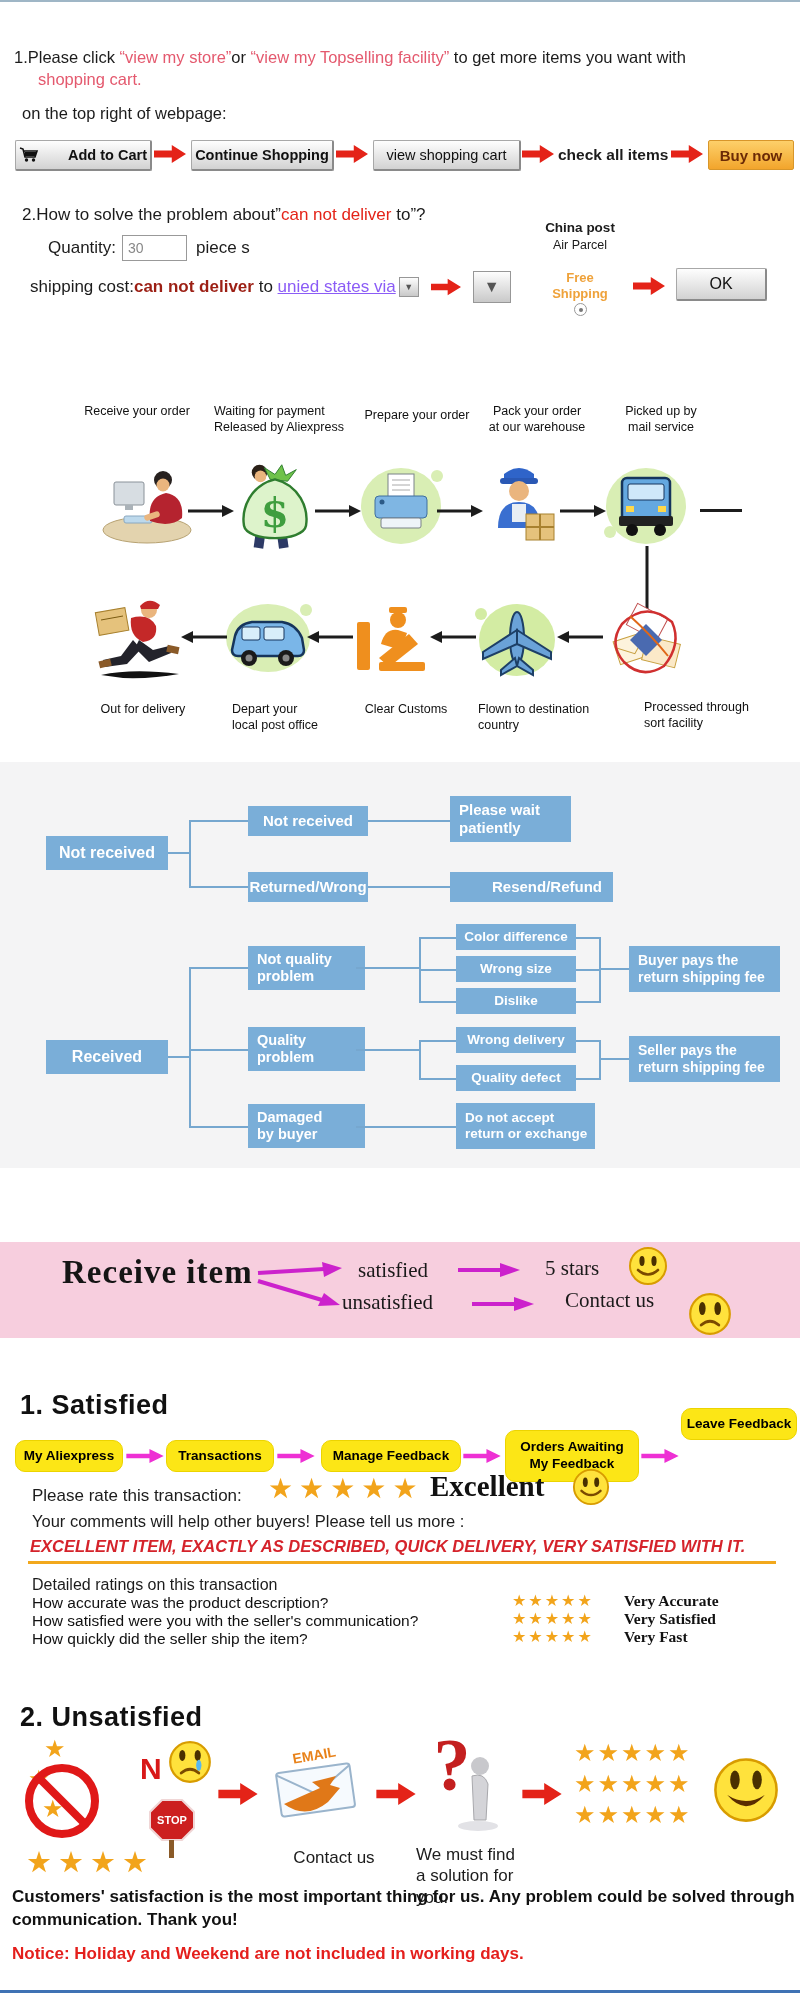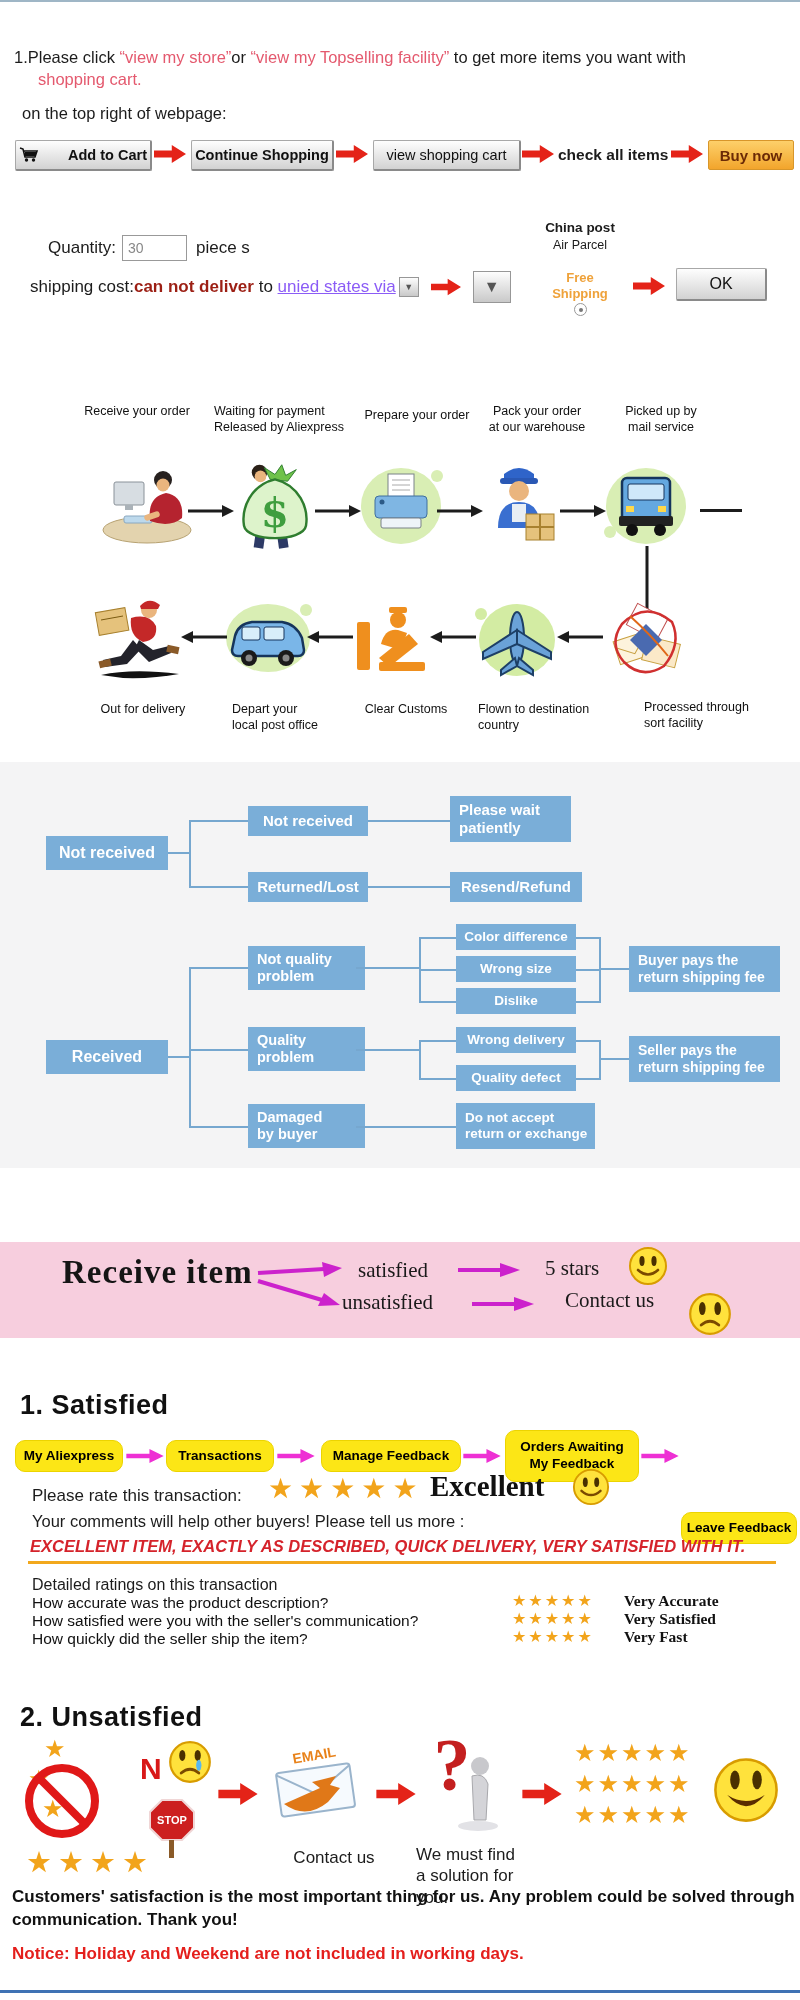--- a/index.html
+++ b/index.html
@@ -77,20 +77,23 @@
       <polygon points="0,7 20,7 20,1 36,11 20,21 20,15 0,15" fill="#e42318"></polygon>
     </svg>
   <div class="abs" style="left:558px;top:146px;font-size:15.5px;font-weight:bold;">check all items</div>
   <svg class="abs" style="left:671px;top:144px;" width="32" height="20" viewBox="0 0 36 22">
       <polygon points="0,7 20,7 20,1 36,11 20,21 20,15 0,15" fill="#e42318"></polygon>
     </svg>
   <div class="abs buybtn" style="left:708px;top:140px;width:84px;height:28px;">
       <span>Buy now</span>
     </div>
 
+  <div class="abs" style="left:22px;top:205px;font-size:17px;">
+    <span>2.How to solve the problem about”</span><span class="redtxt">can not deliver</span><span> to”?</span>
+  </div>
   <div class="abs" style="left:48px;top:238px;font-size:17px;">Quantity:</div>
   <input class="abs" style="left: 122px; top: 235px; width: 56px; height: 22px; border: 1px solid rgb(153, 153, 153); font-size: 14px; color: rgb(136, 136, 136); padding-left: 5px; font-family: &quot;Liberation Sans&quot;, sans-serif;" value="30">
   <div class="abs" style="left:196px;top:238px;font-size:17px;">piece s</div>
   <div class="abs" style="left:515px;top:220px;width:130px;text-align:center;font-size:13.5px;font-weight:bold;">China post</div>
   <div class="abs" style="left:515px;top:238px;width:130px;text-align:center;font-size:12.5px;">Air Parcel</div>
 
   <div class="abs" style="left:30px;top:272px;height:30px;display:flex;align-items:center;font-size:17px;">
     <span>shipping cost:</span>
     <span style="color:#9c1f14;font-weight:bold;">can not deliver</span>
     <span style="white-space:pre;"> to </span>
@@ -276,23 +279,23 @@
 
     <div class="fcbox" style="left:46px;top:74px;width:122px;height:34px;font-size:16px;">Not received</div>
     <div class="hl" style="left:168px;top:90px;width:22px;"></div>
     <div class="vl" style="left:189px;top:58px;height:68px;"></div>
     <div class="hl" style="left:189px;top:58px;width:59px;"></div>
     <div class="fcbox" style="left:248px;top:44px;width:120px;height:30px;">Not received</div>
     <div class="hl" style="left:368px;top:58px;width:82px;"></div>
     <div class="fcbox fcleft" style="left:450px;top:34px;width:112px;height:46px;">Please wait
 patiently</div>
     <div class="hl" style="left:189px;top:124px;width:59px;"></div>
-    <div class="fcbox" style="left:248px;top:110px;width:120px;height:30px;">Returned/Lost</div>
+    <div class="fcbox" style="left:248px;top:110px;width:120px;height:30px;">Returned/Wrong</div>
     <div class="hl" style="left:368px;top:124px;width:82px;"></div>
-    <div class="fcbox" style="left:450px;top:110px;width:132px;height:30px;">Resend/Refund</div>
+    <div class="fcbox" style="left:450px;top:110px;width:132px;height:30px;padding-left:31px;">Resend/Refund</div>
 
     <div class="fcbox" style="left:46px;top:278px;width:122px;height:34px;font-size:16px;">Received</div>
     <div class="hl" style="left:168px;top:294px;width:22px;"></div>
     <div class="vl" style="left:189px;top:205px;height:161px;"></div>
     <div class="hl" style="left:189px;top:205px;width:59px;"></div>
     <div class="fcbox fcleft" style="left:248px;top:184px;width:108px;height:44px;font-size:14.5px;">Not quality
 problem</div>
     <div class="hl" style="left:356px;top:205px;width:64px;"></div>
     <div class="vl" style="left:419px;top:175px;height:66px;"></div>
     <div class="hl" style="left:419px;top:175px;width:37px;"></div>
@@ -375,21 +378,21 @@
     </svg>
   <div class="navbtn" style="left:321px;top:1440px;width:138px;height:30px;">Manage Feedback</div>
   <svg class="abs" style="left:463px;top:1448px;" width="38" height="16" viewBox="0 0 42 18">
       <polygon points="0,6.5 26,6.5 26,1 42,9 26,17 26,11.5 0,11.5" fill="#ee30d4"></polygon>
     </svg>
   <div class="navbtn" style="left:505px;top:1430px;width:132px;height:50px;">Orders Awaiting
 My Feedback</div>
   <svg class="abs" style="left:641px;top:1448px;" width="38" height="16" viewBox="0 0 42 18">
       <polygon points="0,6.5 26,6.5 26,1 42,9 26,17 26,11.5 0,11.5" fill="#ee30d4"></polygon>
     </svg>
-  <div class="navbtn" style="left:681px;top:1512px;width:114px;height:30px;">Leave Feedback</div>
+  <div class="navbtn" style="left:681px;top:1408px;width:114px;height:30px;">Leave Feedback</div>
 
   <div class="abs" style="left:32px;top:1486px;font-size:17px;">Please rate this transaction:</div>
   <div class="abs gold" style="left:268px;top:1472px;font-size:28px;letter-spacing:6px;">★★★★★</div>
   <div class="abs serif" style="left:430px;top:1470px;font-size:29px;font-weight:bold;color:#111;">Excellent</div>
   <svg class="abs" style="left:572px;top:1468px;" width="38" height="38" viewBox="0 0 40 40">
     <circle cx="20" cy="20" r="18" fill="#ffe23c" stroke="#d89c00" stroke-width="2"></circle>
     <ellipse cx="14" cy="15" rx="2.6" ry="5" fill="#4a3000"></ellipse>
       <ellipse cx="26" cy="15" rx="2.6" ry="5" fill="#4a3000"></ellipse>
     <path d="M10 24 Q20 33 30 24" fill="none" stroke="#7a4a00" stroke-width="2.6" stroke-linecap="round"></path>
   </svg>

